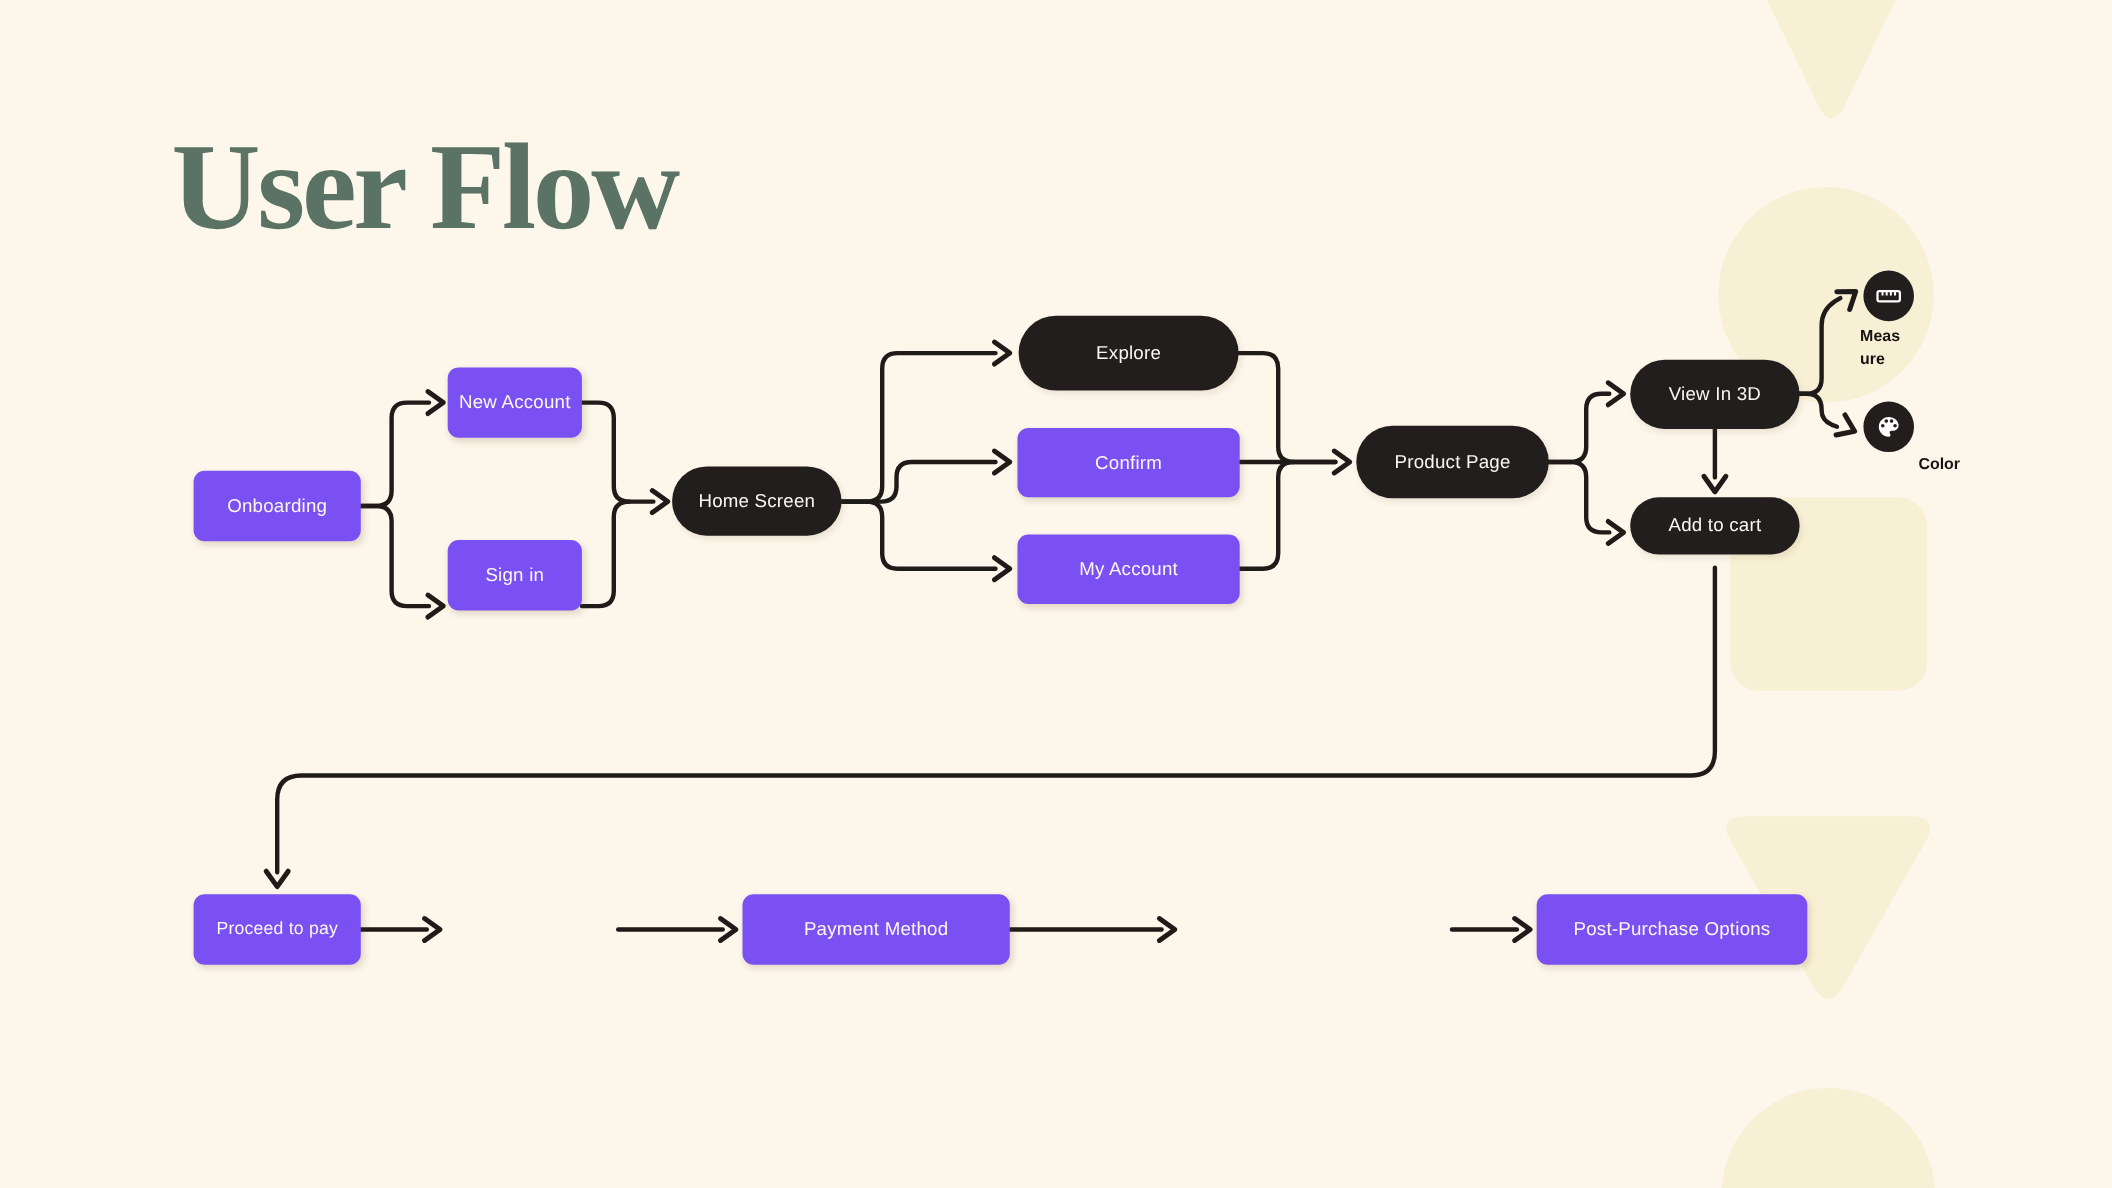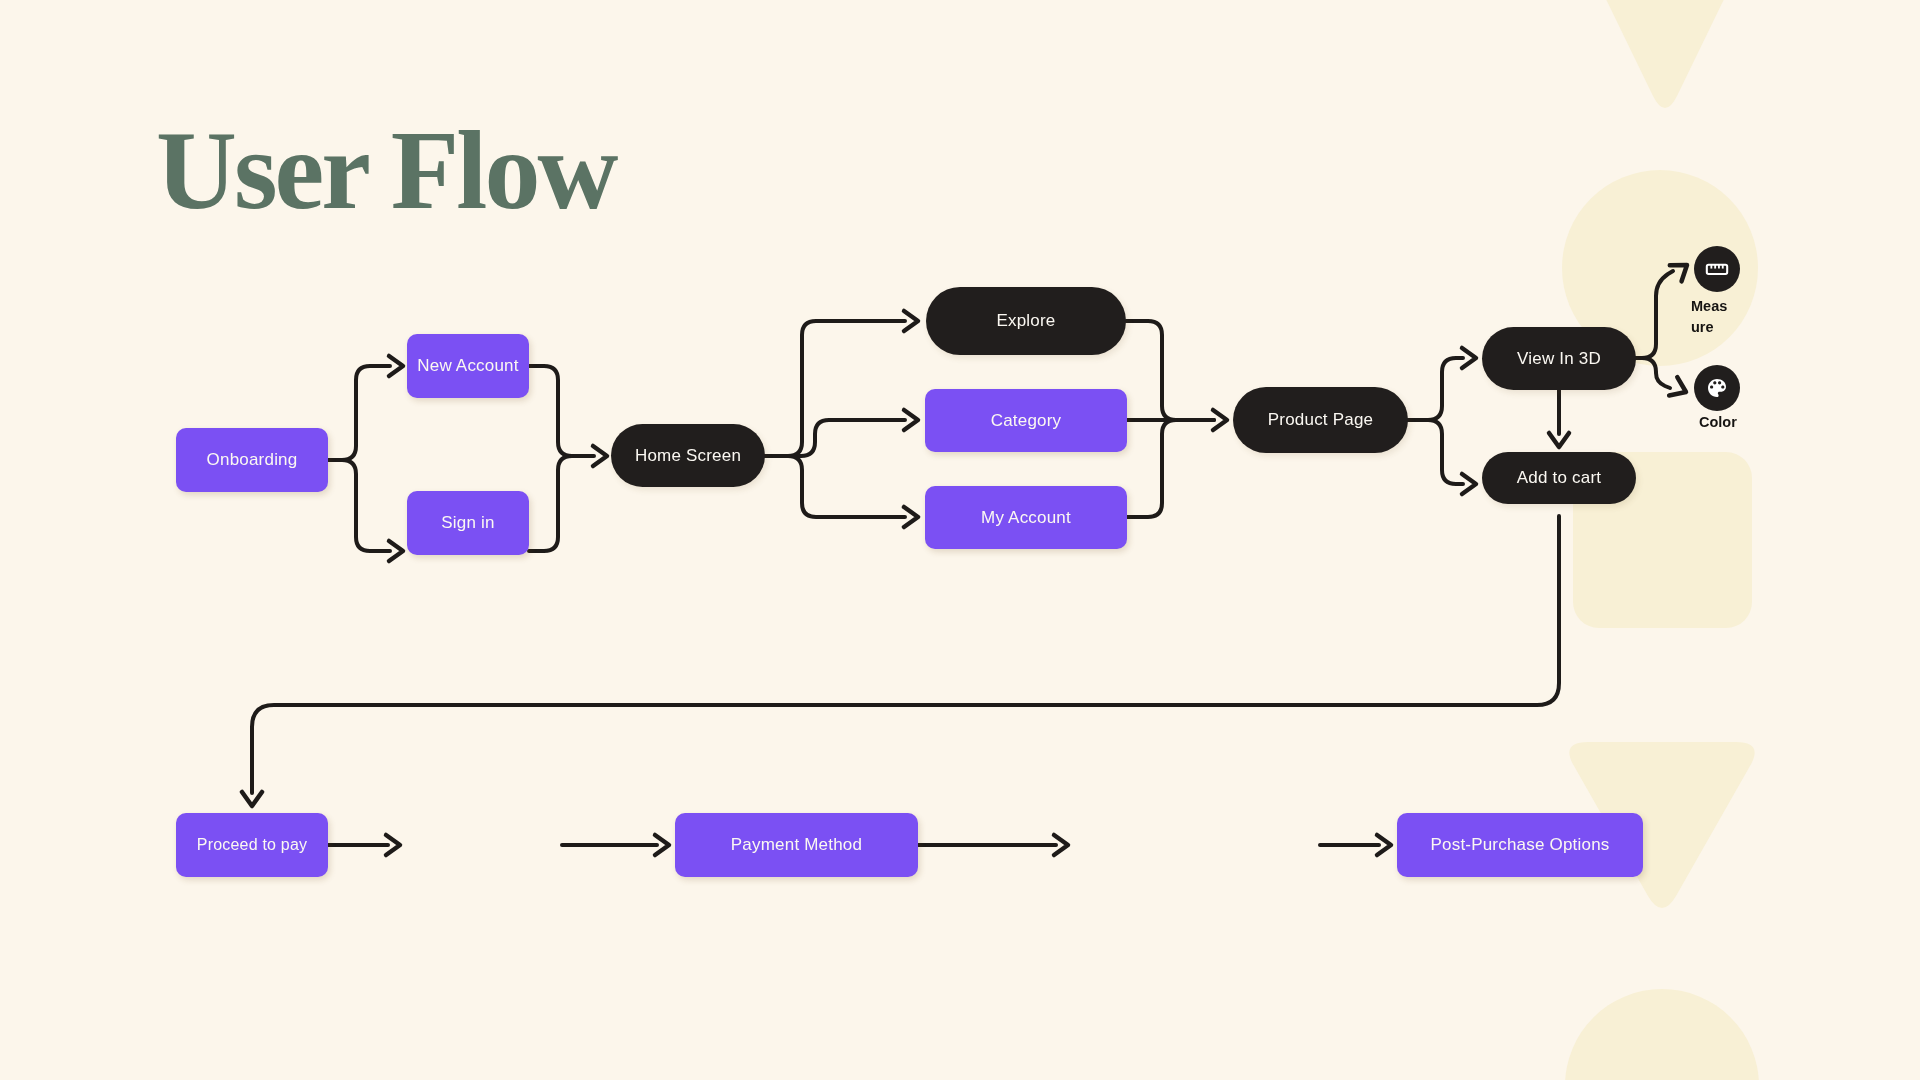--- a/index.html
+++ b/index.html
@@ -124,21 +124,21 @@
   <div class="node purple" style="left:176px;top:428px;width:152px;height:64px;">Onboarding</div>
 
   <div class="node purple" style="left:407px;top:334px;width:122px;height:64px;">New Account</div>
 
   <div class="node purple" style="left:407px;top:491px;width:122px;height:64px;">Sign in</div>
 
   <div class="node pill" style="left:611px;top:424px;width:154px;height:63px;">Home Screen</div>
 
   <div class="node pill" style="left:926px;top:287px;width:200px;height:68px;">Explore</div>
 
-  <div class="node purple" style="left:925px;top:389px;width:202px;height:63px;">Category</div>
+  <div class="node purple" style="left:925px;top:389px;width:202px;height:63px;">Confirm</div>
 
   <div class="node purple" style="left:925px;top:486px;width:202px;height:63px;">My Account</div>
 
   <div class="node pill" style="left:1233px;top:387px;width:175px;height:66px;">Product Page</div>
 
   <div class="node pill" style="left:1482px;top:327px;width:154px;height:63px;">View In 3D</div>
 
   <div class="node pill" style="left:1482px;top:452px;width:154px;height:52px;">Add to cart</div>
 
   <div class="icon-circle" style="left:1694px;top:246px;">
@@ -154,21 +154,21 @@
   </div>
   <div class="icon-label" style="left:1691px;top:296px;width:42px;">Measure</div>
 
   <div class="icon-circle" style="left:1694px;top:365px;">
     <span style="display:flex;">
       <svg width="24" height="24" viewBox="0 0 24 24">
         <path fill="#FFFFFF" fill-rule="evenodd" d="M12 3c-5 0-9 4-9 9s4 9 9 9c.9 0 1.6-.7 1.6-1.6 0-.4-.2-.8-.4-1.1-.2-.3-.4-.6-.4-1 0-.9.7-1.6 1.6-1.6H16c2.8 0 5-2.2 5-5 0-4.3-4-7.7-9-7.7zm-5.4 9.6c-.9 0-1.6-.7-1.6-1.6s.7-1.6 1.6-1.6 1.6.7 1.6 1.6-.7 1.6-1.6 1.6zm3.2-4.2c-.9 0-1.6-.7-1.6-1.6S8.9 5.2 9.8 5.2s1.6.7 1.6 1.6-.7 1.6-1.6 1.6zm4.8 0c-.9 0-1.6-.7-1.6-1.6s.7-1.6 1.6-1.6 1.6.7 1.6 1.6-.7 1.6-1.6 1.6zm3.2 4.2c-.9 0-1.6-.7-1.6-1.6s.7-1.6 1.6-1.6 1.6.7 1.6 1.6-.7 1.6-1.6 1.6z"></path>
       </svg>
     </span>
   </div>
-  <div class="icon-label" style="left:1699px;top:412px;width:60px;">Color</div>
+  <div class="icon-label" style="left:1744px;top:412px;width:60px;">Color</div>
 
   <div class="node purple" style="left:176px;top:813px;width:152px;height:64px;font-size:16px;">Proceed to pay</div>
 
 
   <div class="node purple" style="left:675px;top:813px;width:243px;height:64px;">Payment Method</div>
 
 
   <div class="node purple" style="left:1397px;top:813px;width:246px;height:64px;">Post-Purchase Options</div>
 
 </div>

